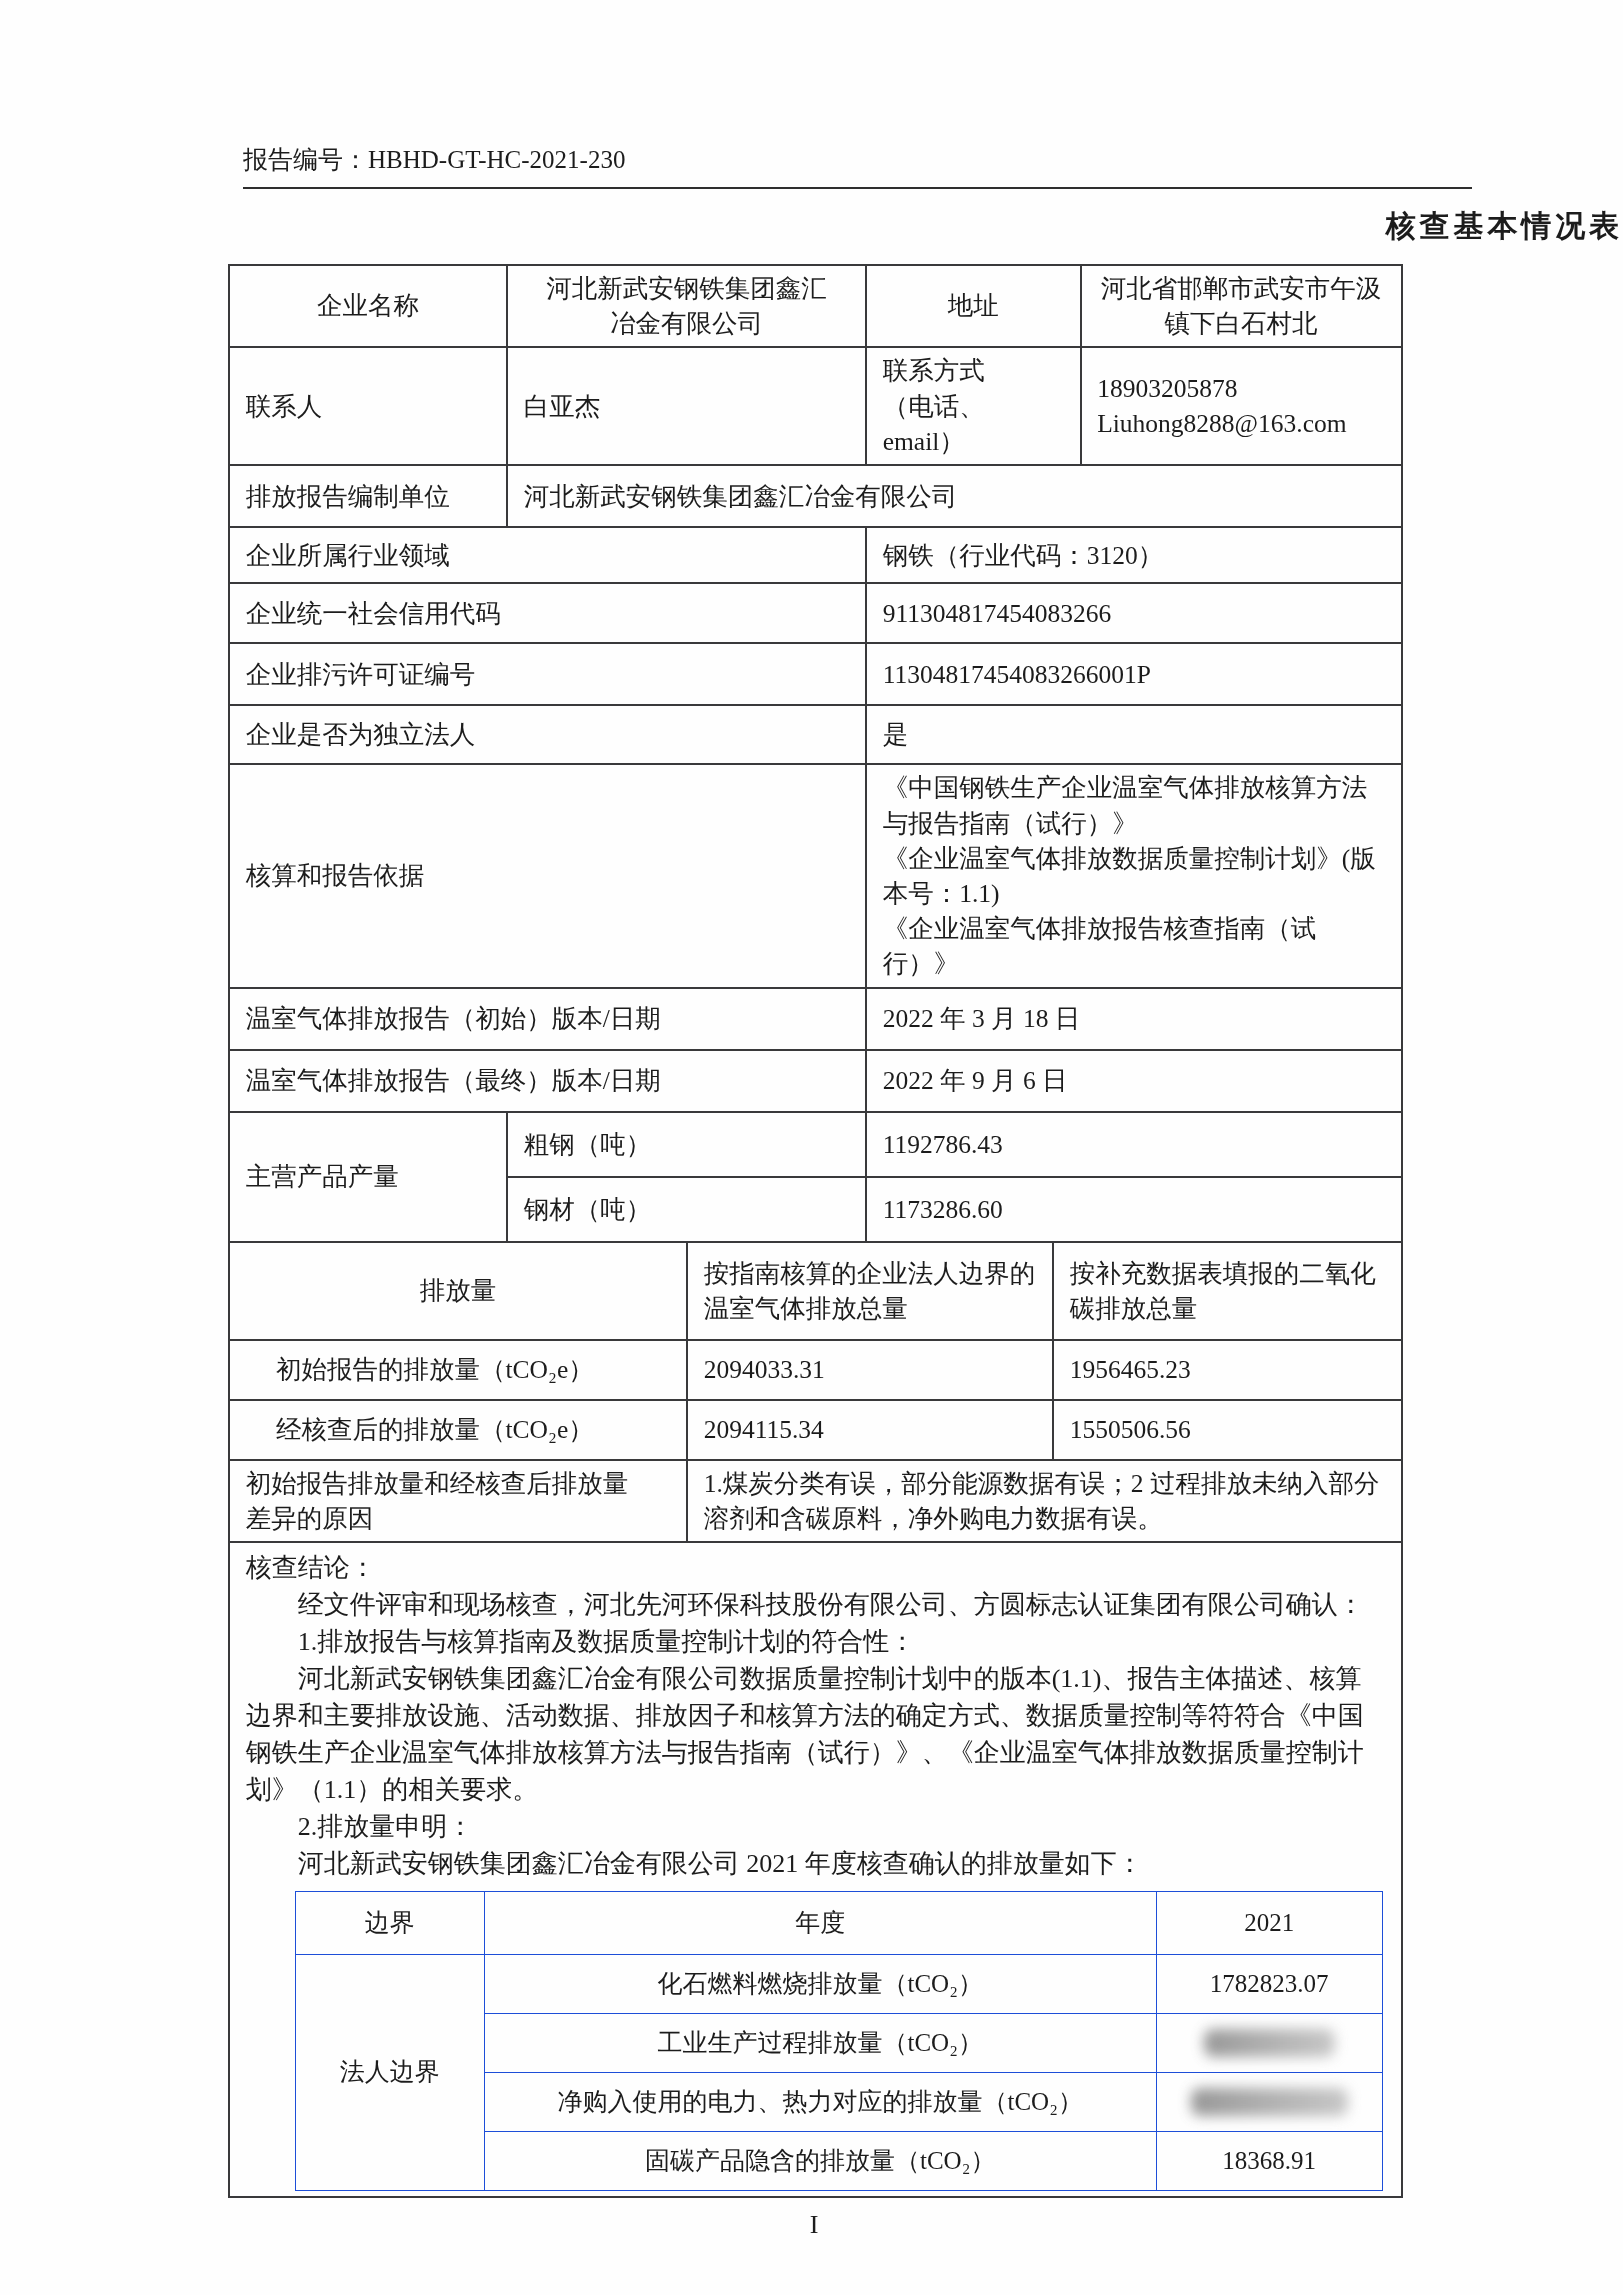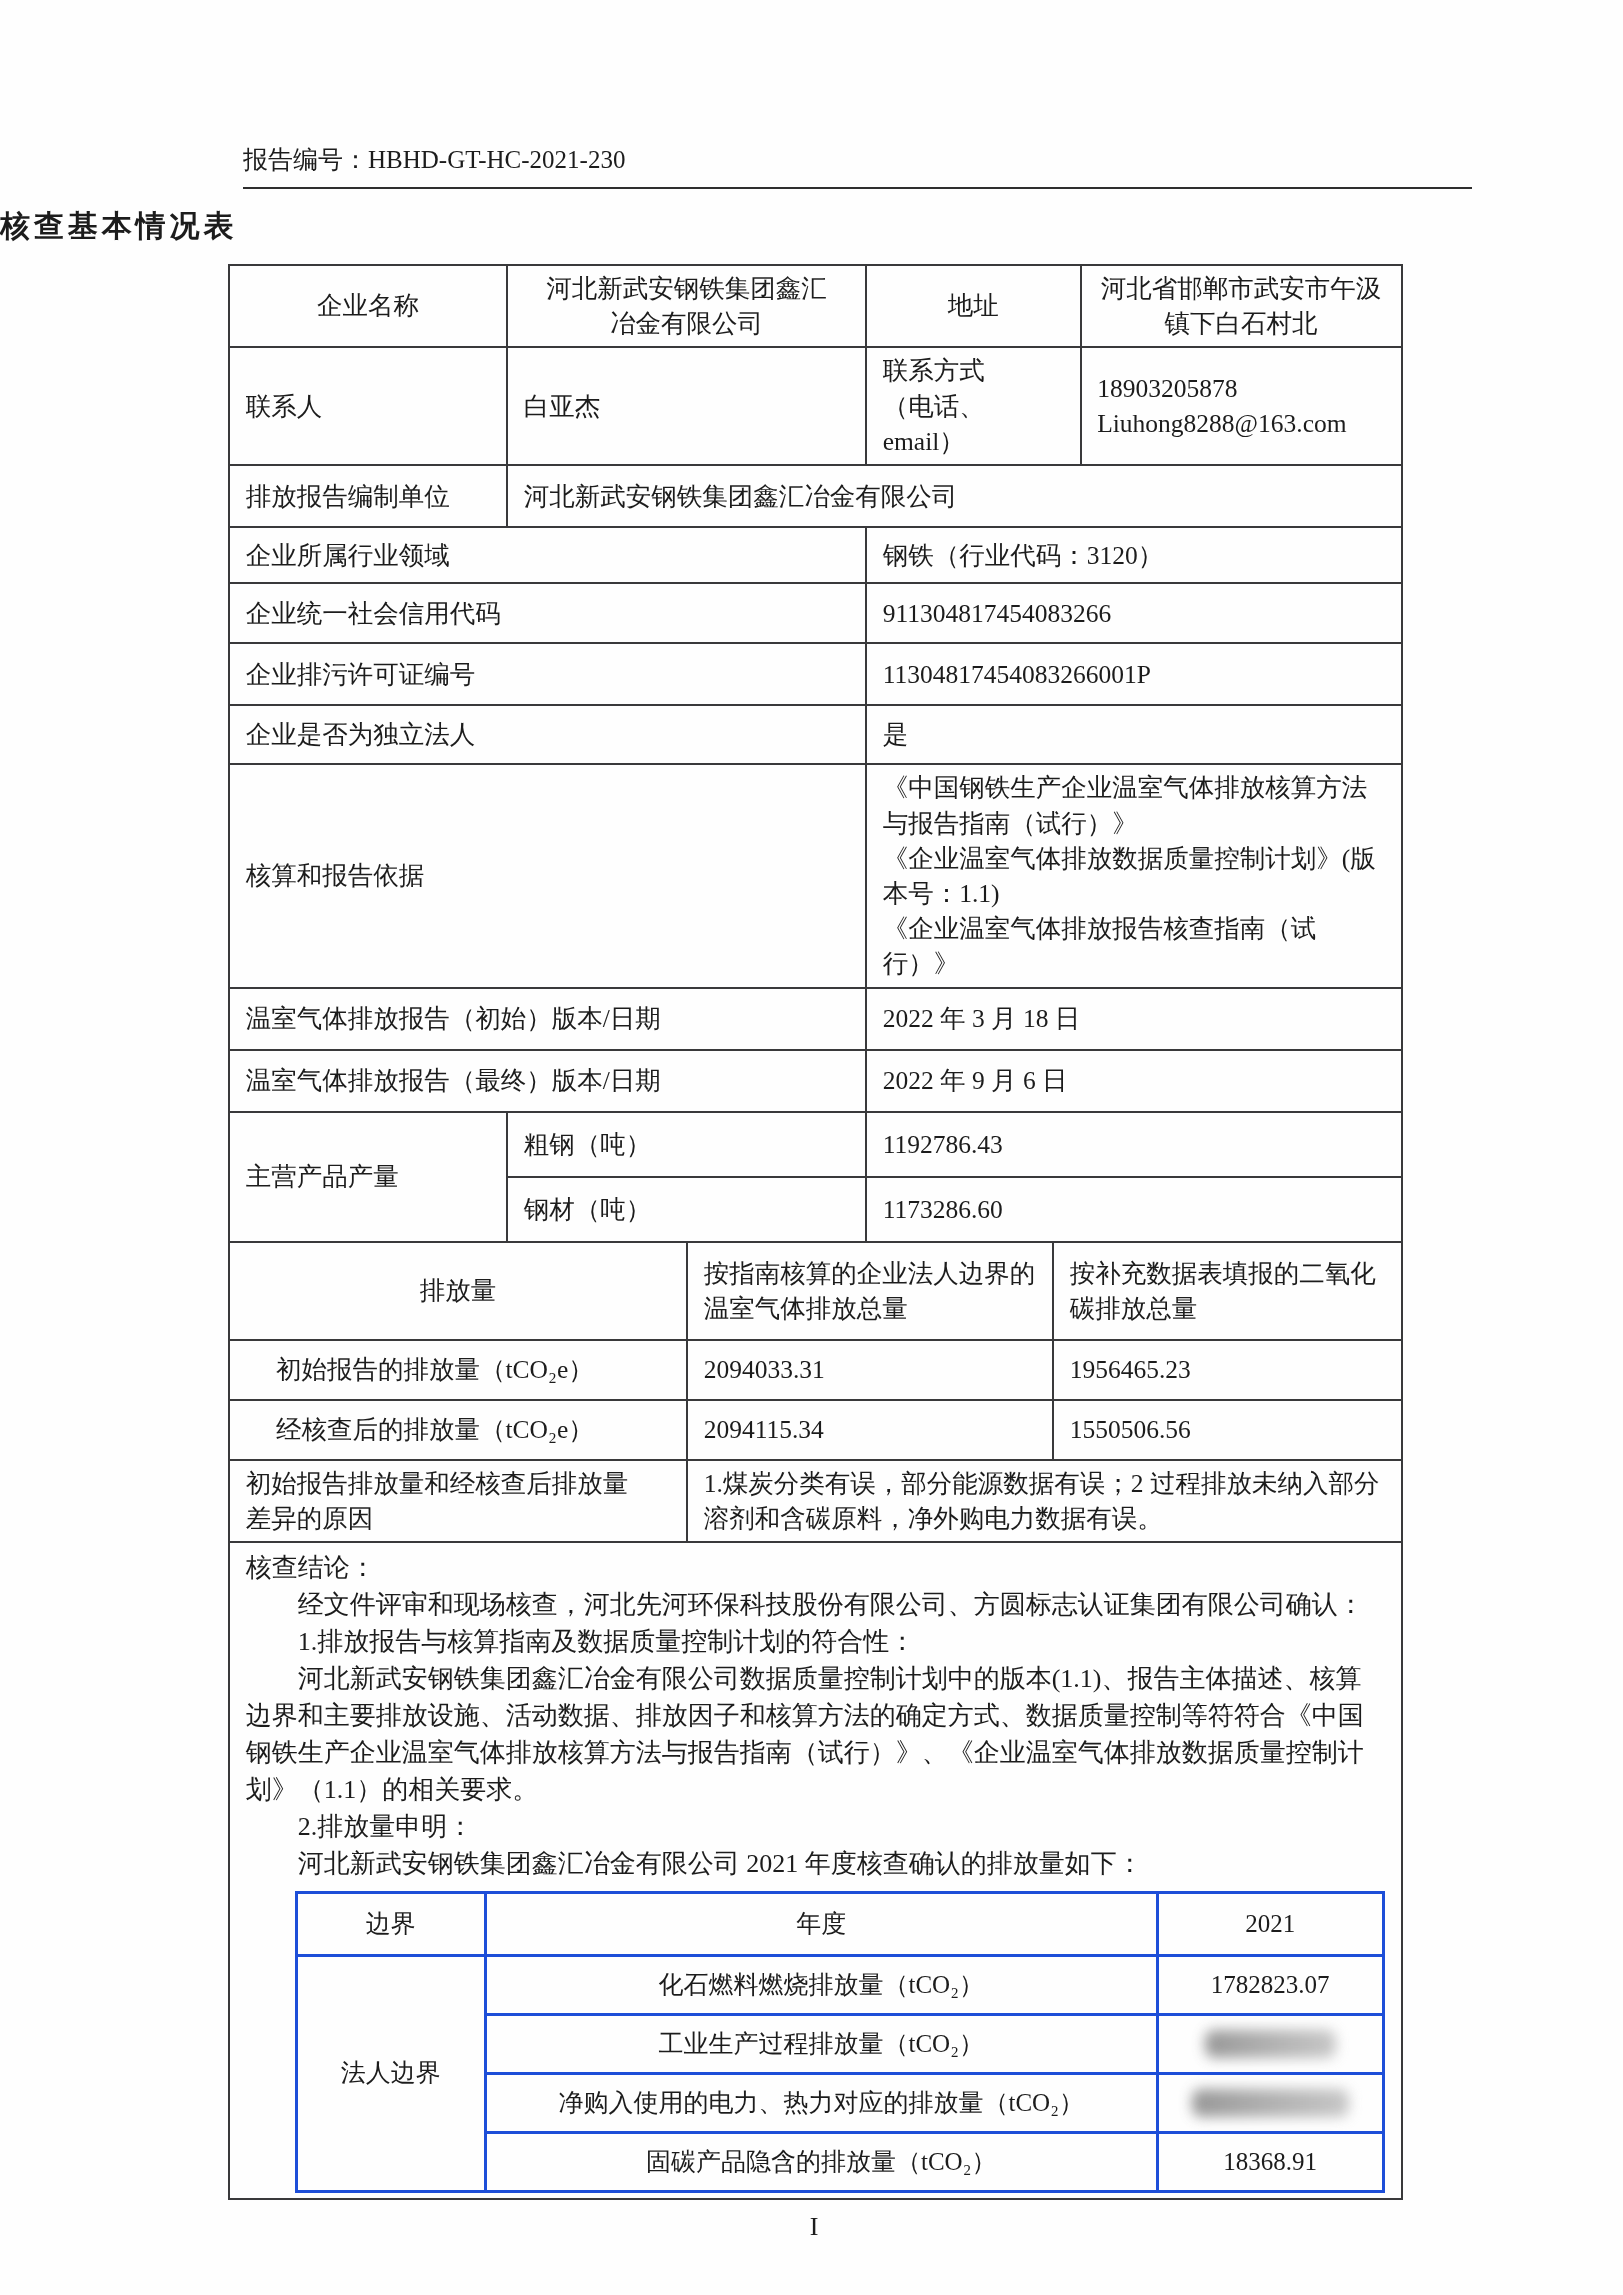--- a/index.html
+++ b/index.html
@@ -16,21 +16,21 @@
   .doc-header {
     margin: 143px 151px 0 243px;
     display: flex; justify-content: space-between; align-items: flex-end;
     border-bottom: 2.6px solid #2e2e2e;
     padding-bottom: 10.5px;
   }
   .doc-header .left { font-size: 21.6px; font-weight: bold; letter-spacing: 0.7px; }
   .doc-header .right { font-size: 25px; font-weight: normal; }
   
   .doc-title {
-    text-align: left;
+    text-align: right;
     font-size: 30px; font-weight: bold; letter-spacing: 3.9px;
     margin-top: 17px;
   }
   
   table.main {
     border-collapse: collapse;
     table-layout: fixed;
     width: 1172px;
     margin: 17px 0 0 228px;
     font-size: 25.5px;
@@ -59,21 +59,21 @@
   .indent { text-indent: 2em; }
   
   table.inner {
     border-collapse: collapse;
     table-layout: fixed;
     width: 1087px;
     margin: 9.2px 0 0 49px;
     font-size: 25px;
   }
   table.inner td {
-    border: 3px solid #1d4ed8;
+    border: 1px solid #1d4ed8;
     text-align: center;
     vertical-align: middle;
     padding: 3.9px 9.2px;
     line-height: 1.35;
   }
   .ih96 { height: 63px; }
   .ih90 { height: 59px; }
   
   .blur-blob {
     height: 27.5px; border-radius: 9.2px;

